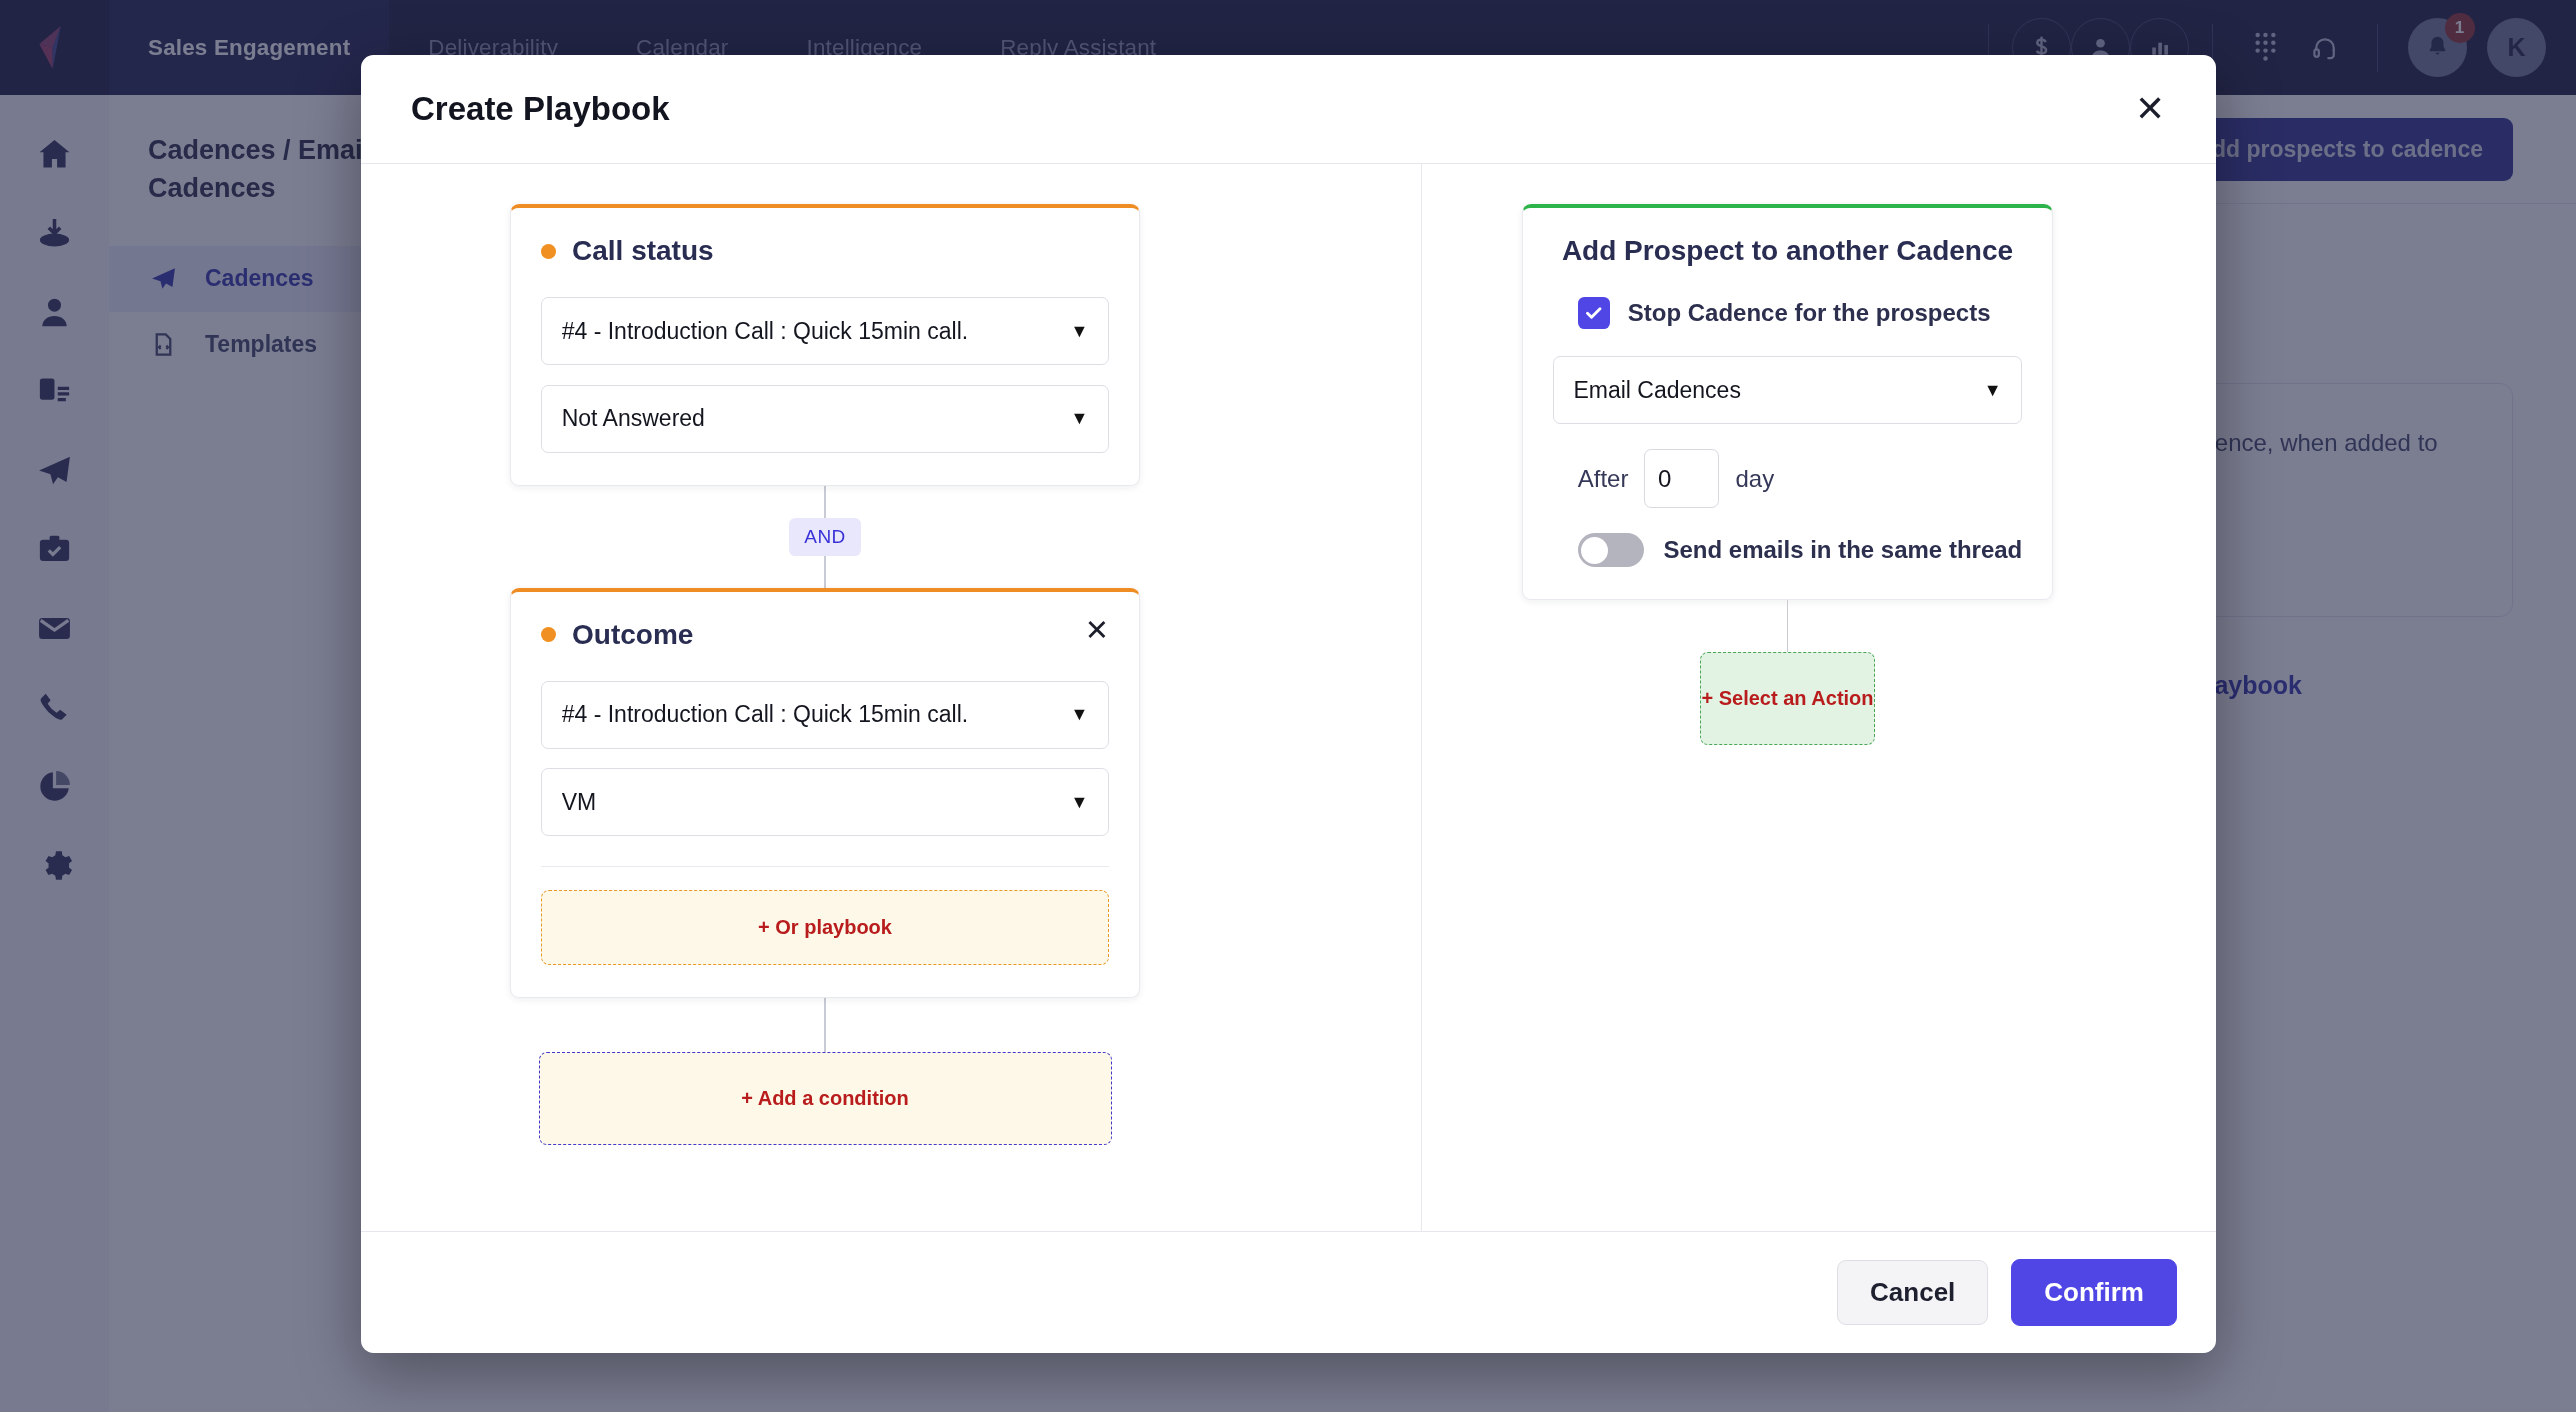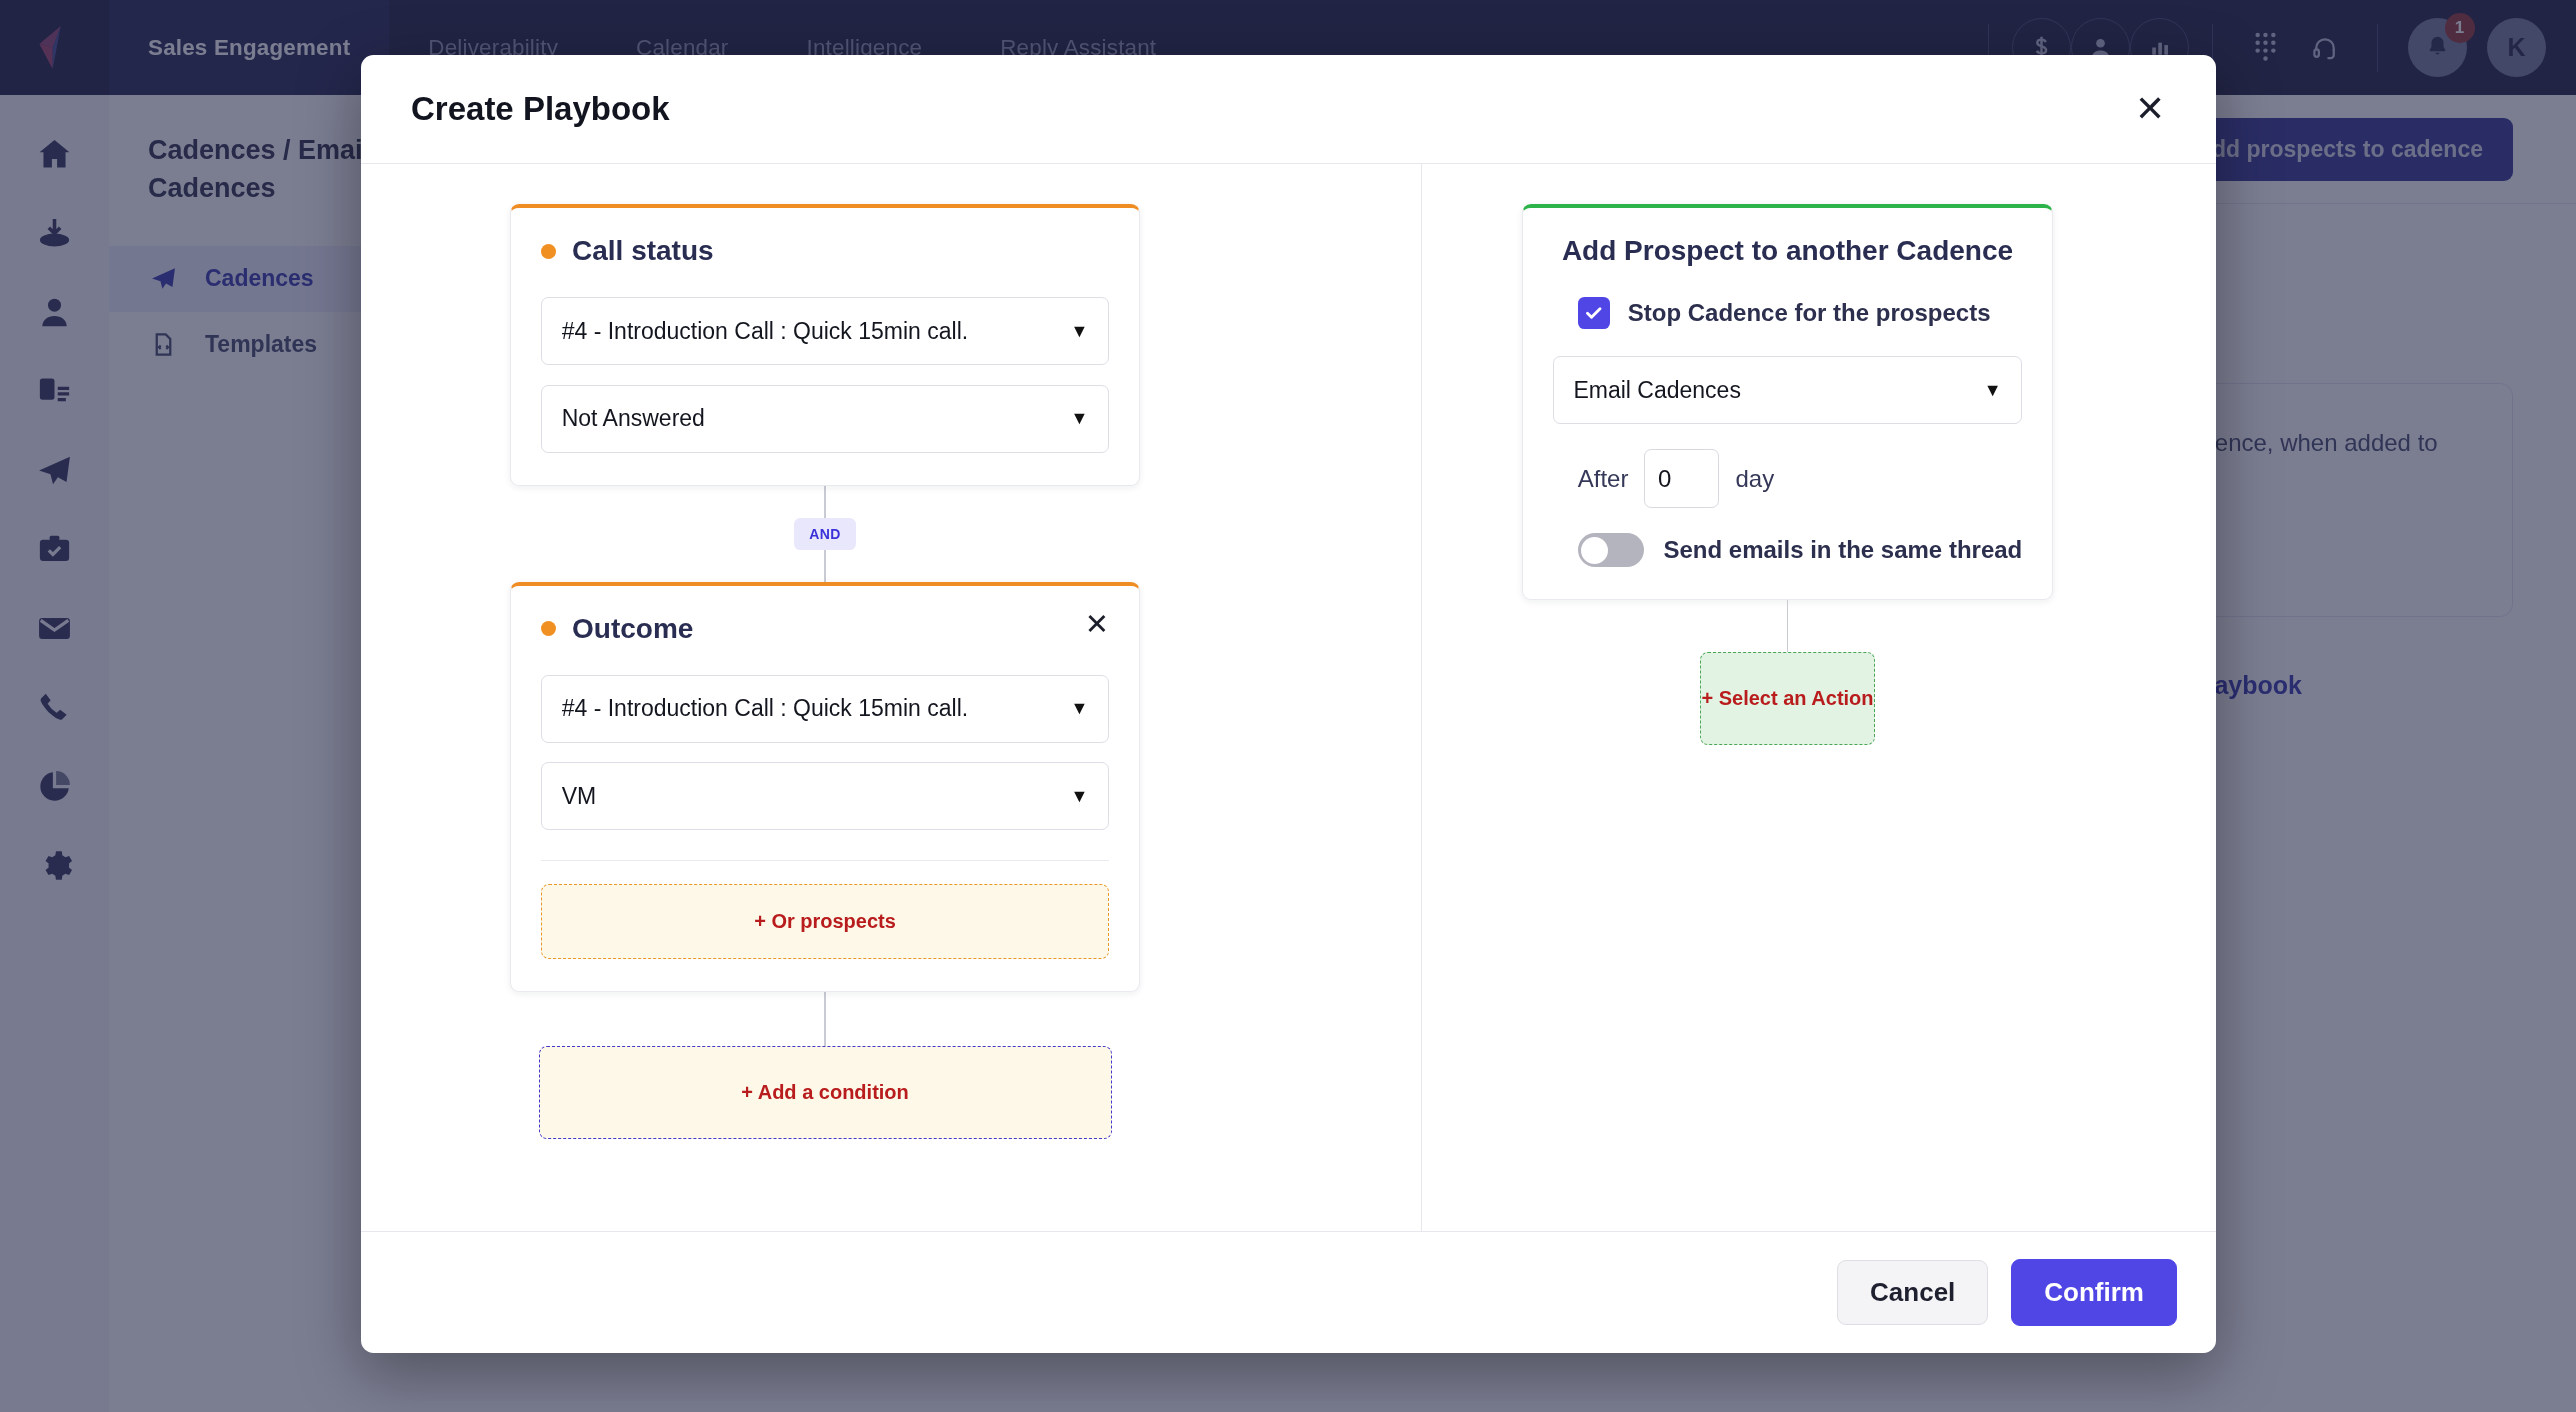--- a/index.html
+++ b/index.html
@@ -242,21 +242,21 @@
     background: #e2f3e3; border: 1.8px dashed #4aa657;
     height: 93px;
   }
 
   .connector {
     width: 1.8px; background: #c9cbd4; margin: 0 auto;
   }
   .and-badge {
     align-self: center;
     background: #e8e7fb; color: #3a31d8;
-    font-size: 14px; font-weight: 700; letter-spacing: 0.4px;
+    font-size: 19px; font-weight: 400; letter-spacing: 0.4px;
     border-radius: 6.3px; padding: 8px 15px;
   }
 
   
   .act-col {
     width: 573px; margin-left: 79px;
     display: flex; flex-direction: column; align-items: center;
   }
   .act-card {
     background: #fff;
@@ -519,21 +519,21 @@
           </div>
           <div class="sel">
             <span class="sel-val">#4 - Introduction Call : Quick 15min call.</span>
             <span class="caret">▼</span>
           </div>
           <div class="sel">
             <span class="sel-val">VM</span>
             <span class="caret">▼</span>
           </div>
           <div class="card-divider"></div>
-          <div class="dashed-btn dashed-or">+ Or prospects</div>
+          <div class="dashed-btn dashed-or">+ Or playbook</div>
         </div>
 
         <div class="connector" style="height:54px"></div>
 
         <div style="display:flex;justify-content:center">
           <div class="dashed-btn dashed-add">+ Add a condition</div>
         </div>
       </div>
     </div>
 

